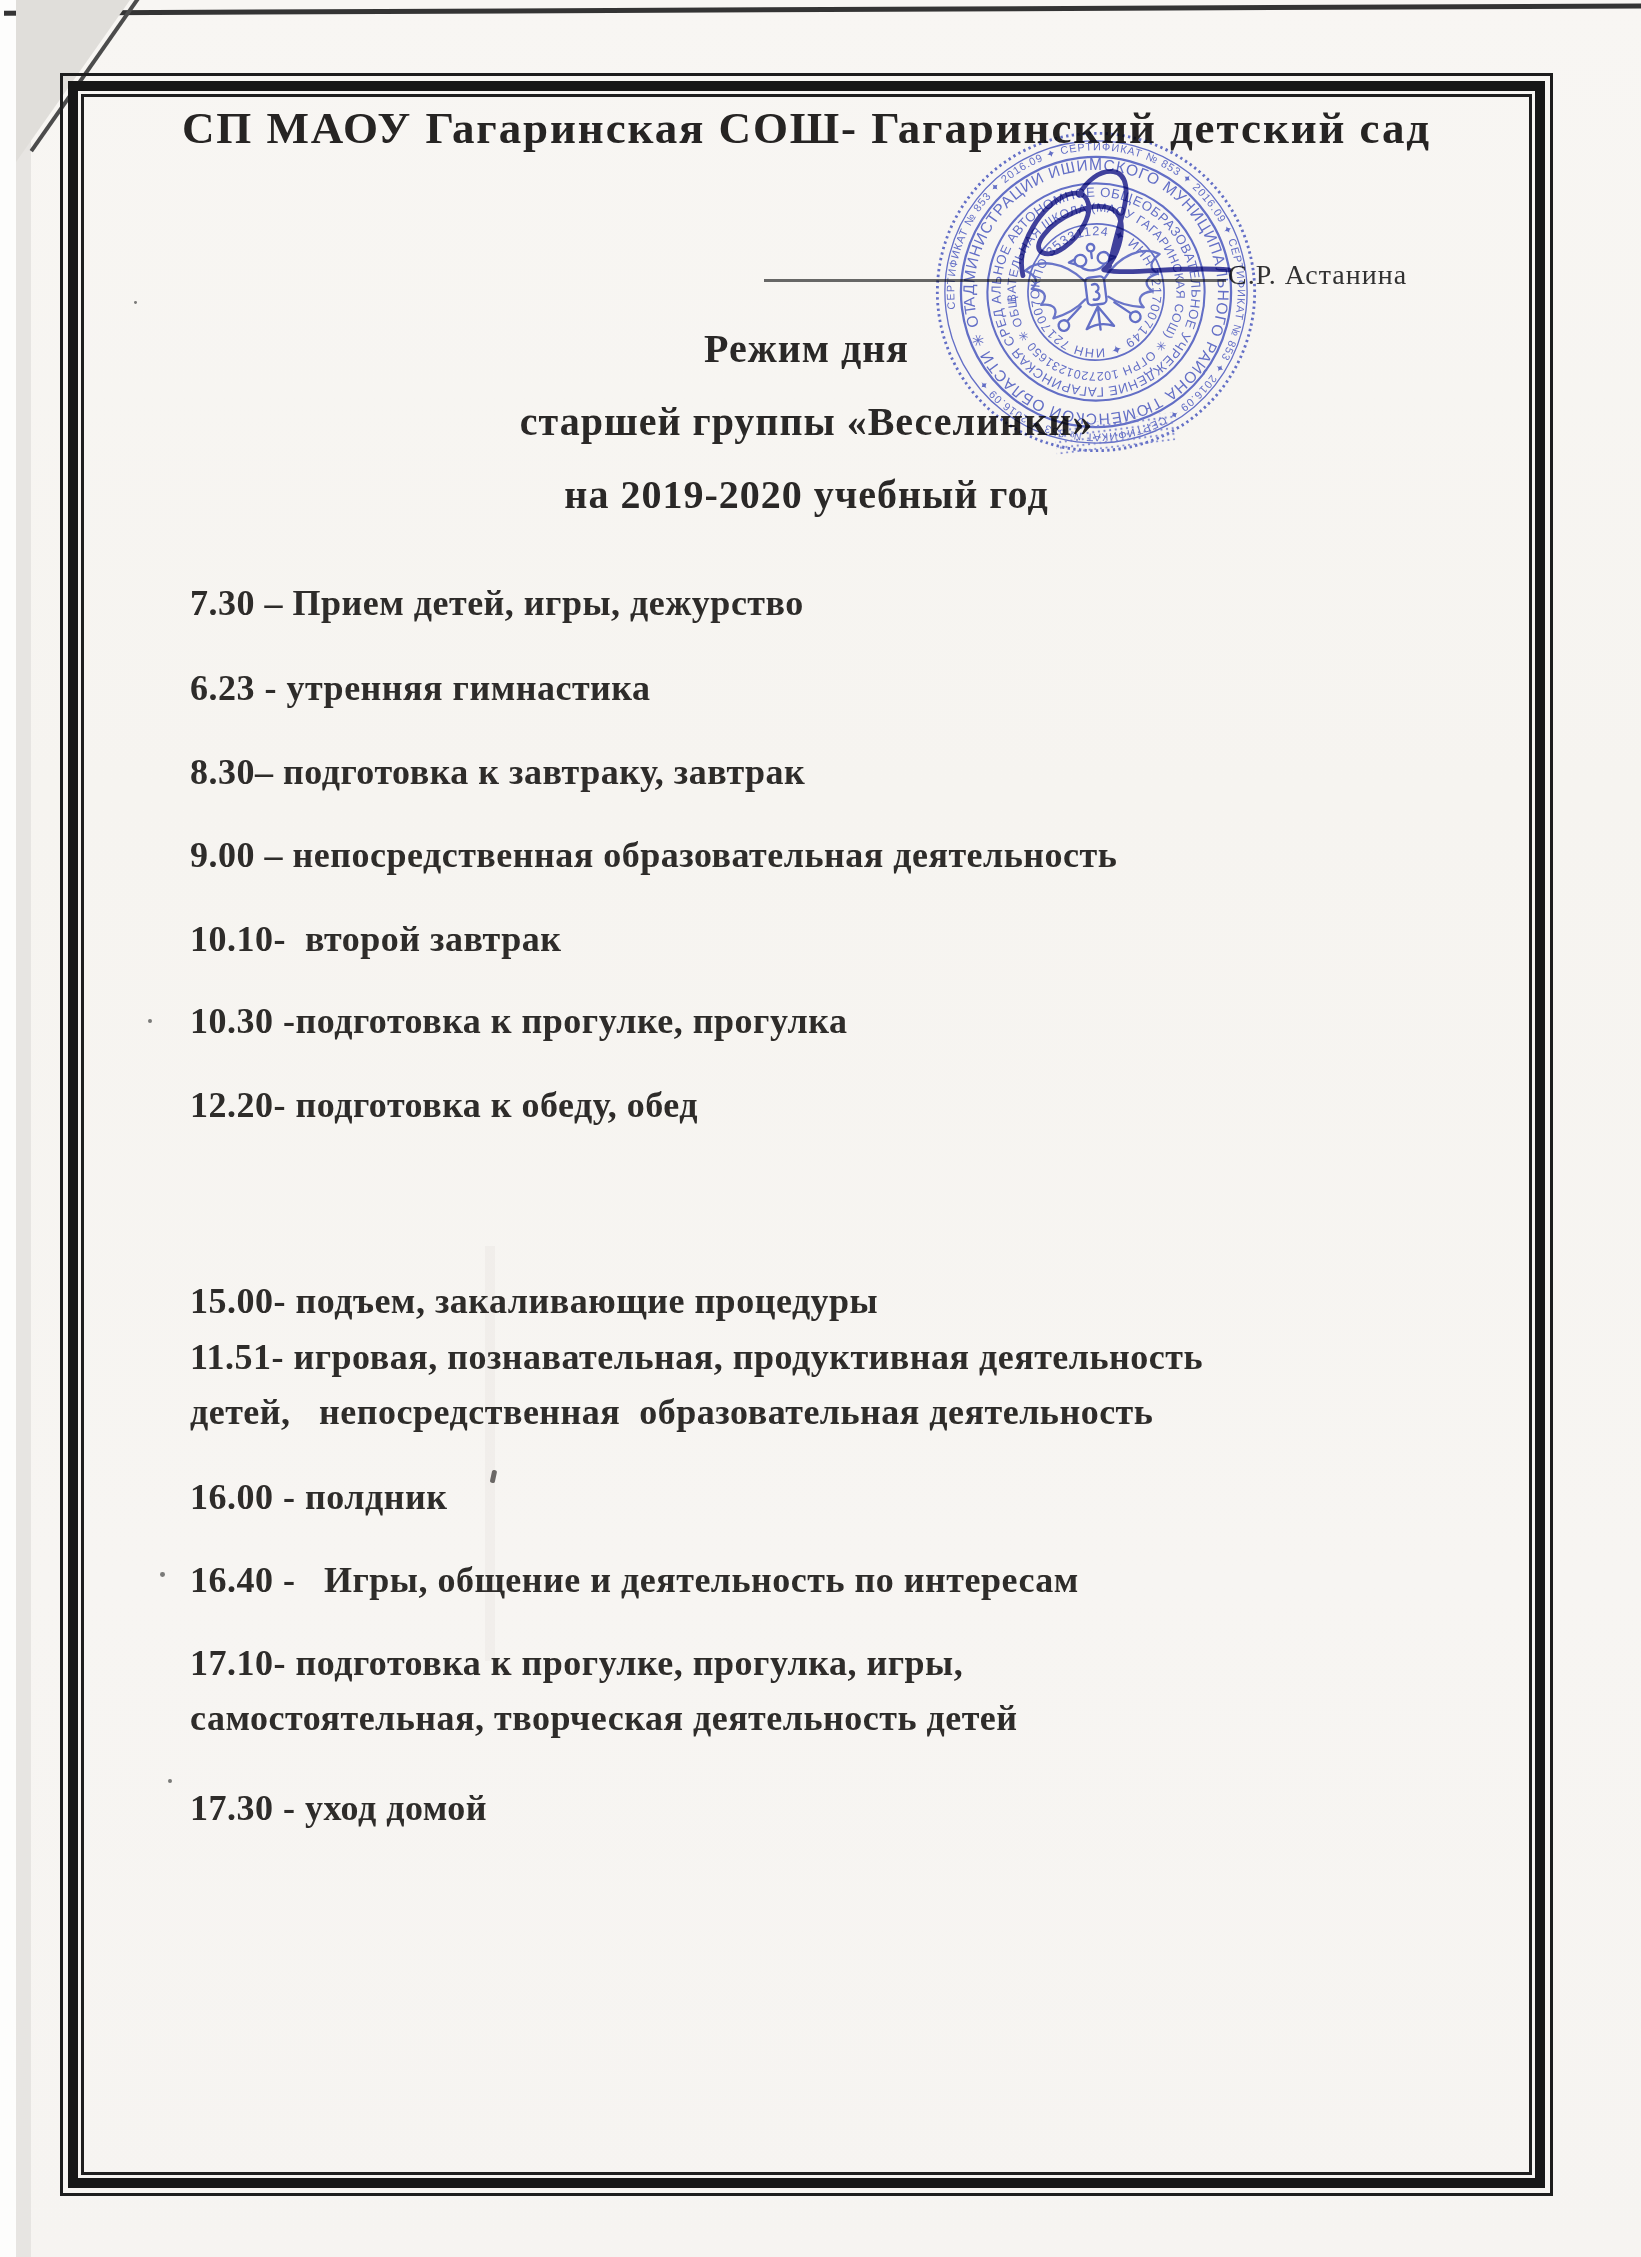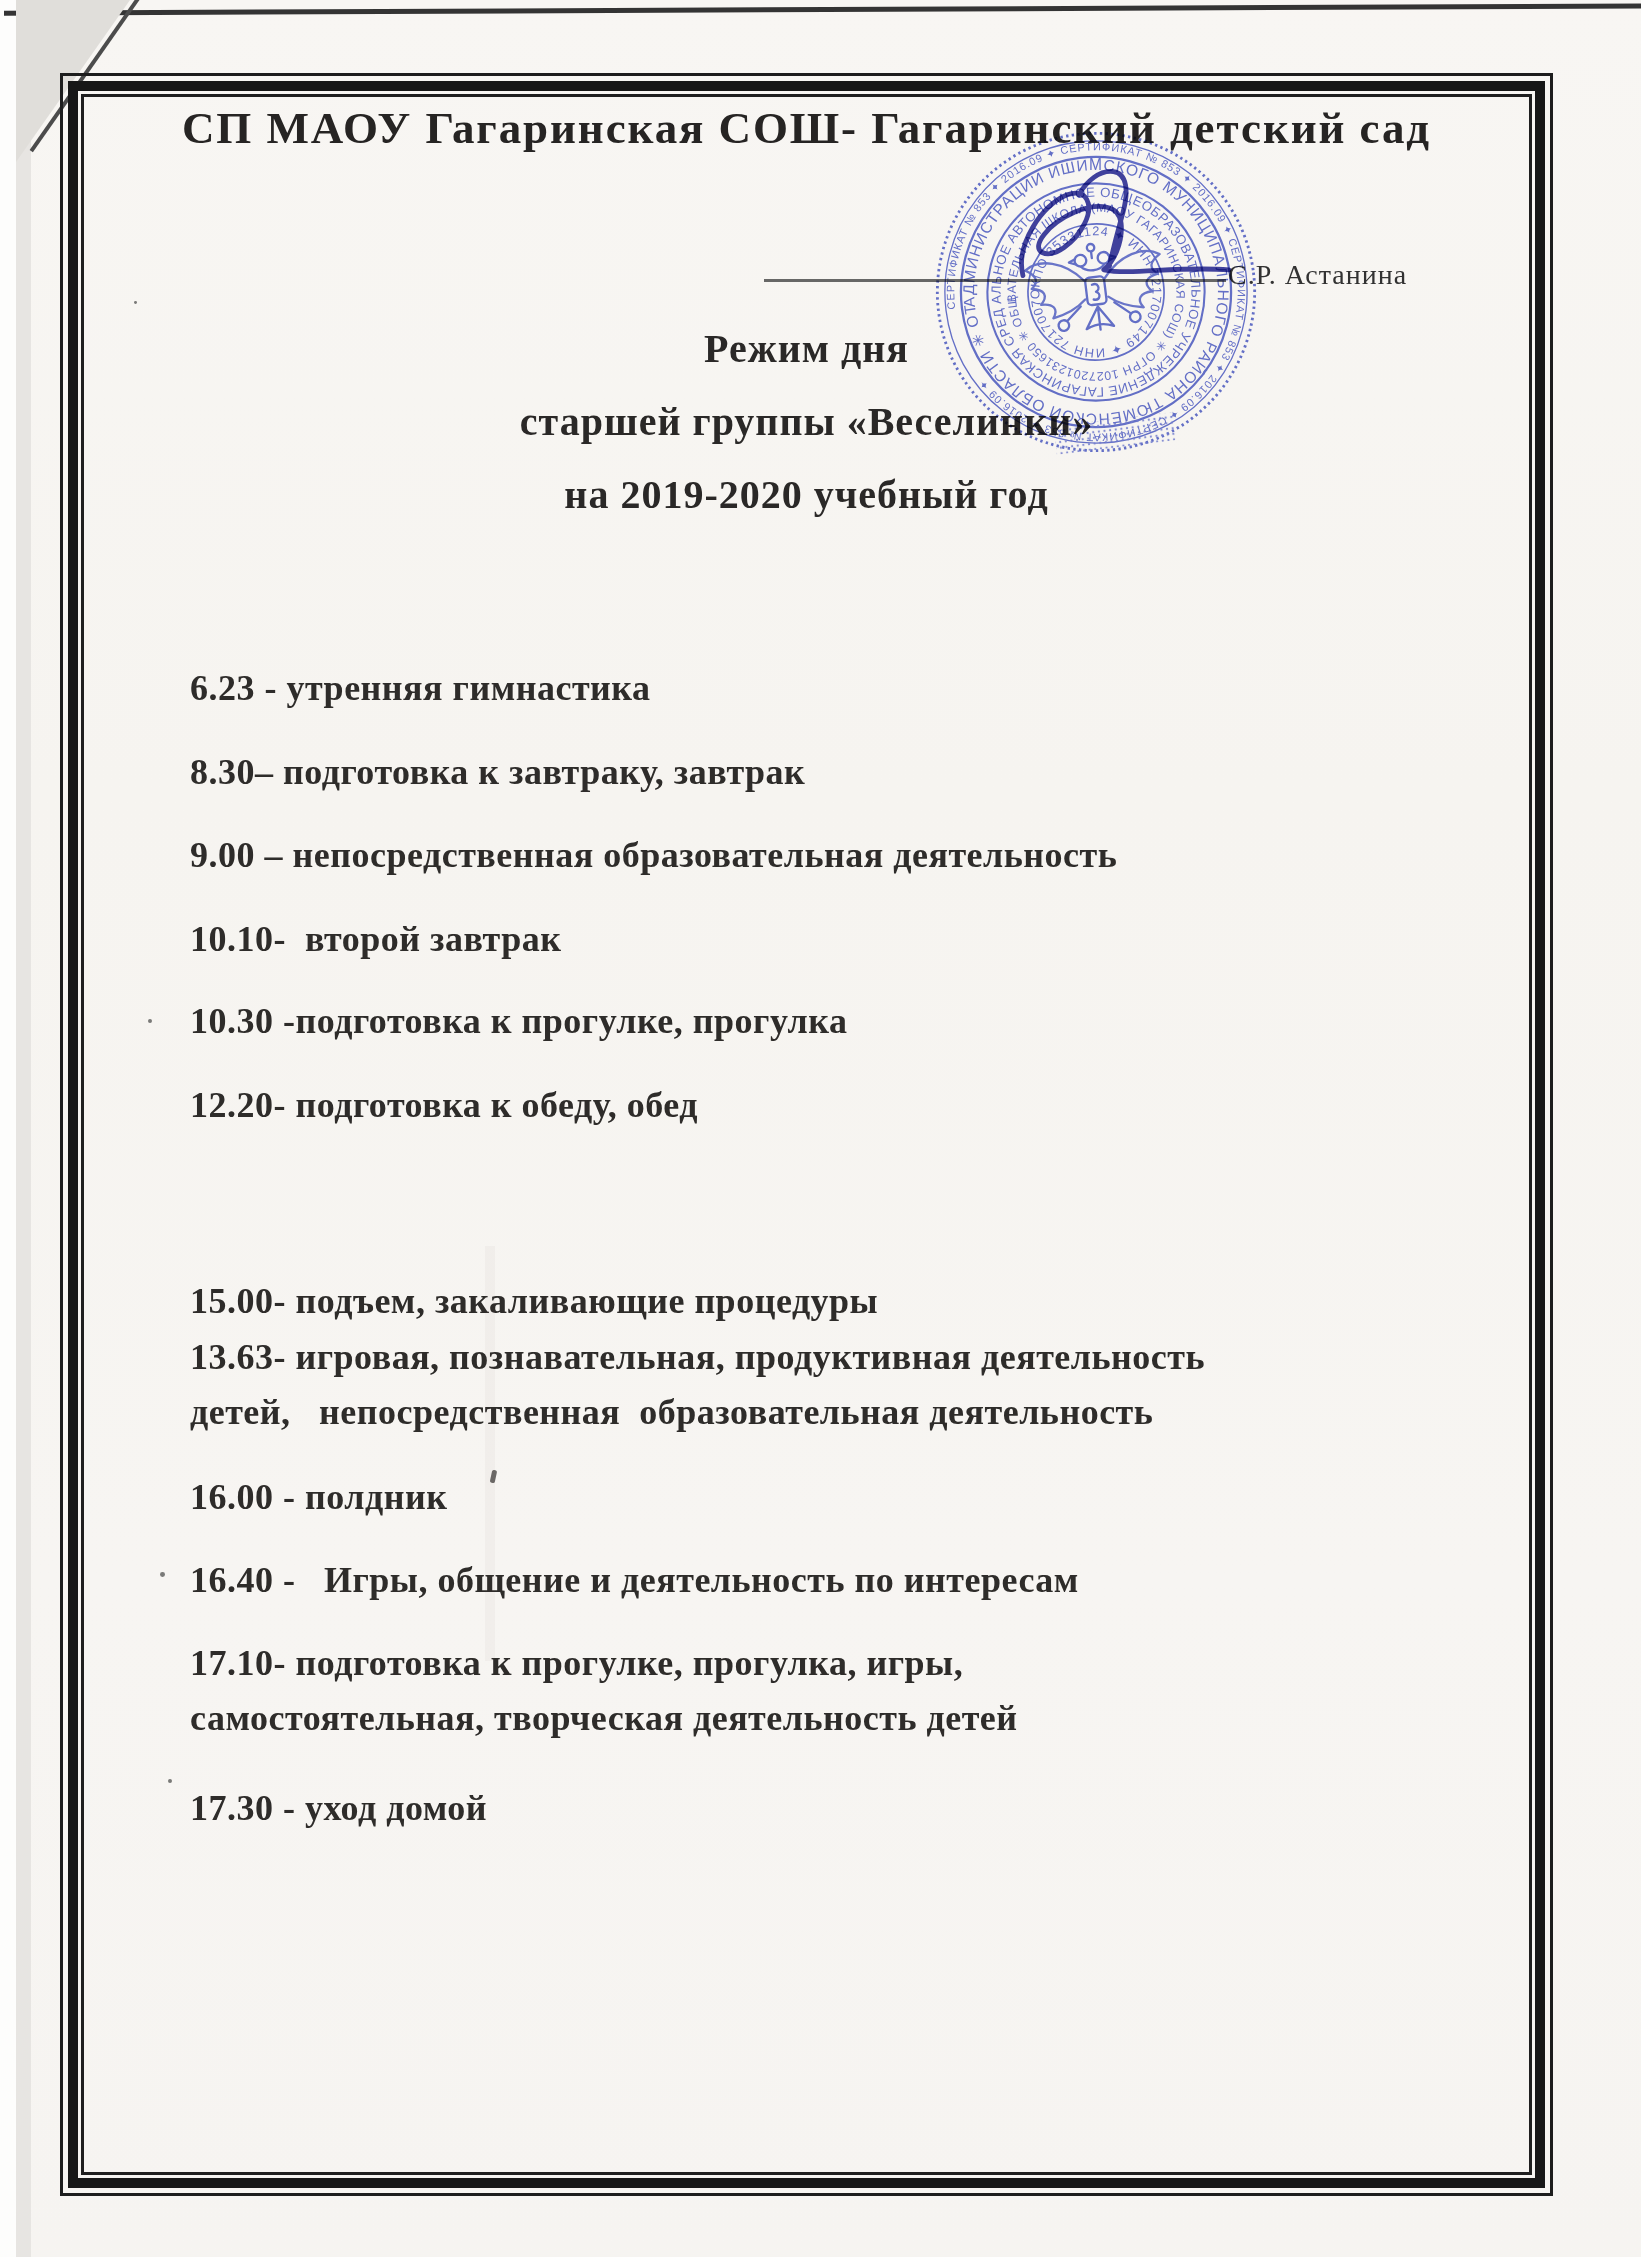--- a/index.html
+++ b/index.html
@@ -65,28 +65,29 @@
 
   <div class="title">СП МАОУ Гагаринская СОШ- Гагаринский детский сад</div>
 
   <div class="sig-line"></div>
   <div class="signer">С.Р. Астанина</div>
 
   <div class="heading h1">Режим дня</div>
   <div class="heading h2">старшей группы «Веселинки»</div>
   <div class="heading h3">на 2019-2020 учебный год</div>
 
+  <div class="item" style="top:576px">7.30 – Прием детей, игры, дежурство</div>
   <div class="item" style="top:661px">6.23 - утренняя гимнастика</div>
   <div class="item" style="top:745px">8.30– подготовка к завтраку, завтрак</div>
   <div class="item" style="top:828px">9.00 – непосредственная образовательная деятельность</div>
   <div class="item" style="top:912px">10.10-  второй завтрак</div>
   <div class="item" style="top:994px">10.30 -подготовка к прогулке, прогулка</div>
   <div class="item" style="top:1078px">12.20- подготовка к обеду, обед</div>
   <div class="item" style="top:1274px">15.00- подъем, закаливающие процедуры</div>
-  <div class="item" style="top:1330px">13.63- игровая, познавательная, продуктивная деятельность
+  <div class="item" style="top:1330px">11.51- игровая, познавательная, продуктивная деятельность
 детей,   непосредственная  образовательная деятельность</div>
   <div class="item" style="top:1470px">16.00 - полдник</div>
   <div class="item" style="top:1553px">16.40 -   Игры, общение и деятельность по интересам</div>
   <div class="item" style="top:1636px">17.10- подготовка к прогулке, прогулка, игры,
 самостоятельная, творческая деятельность детей</div>
   <div class="item" style="top:1781px">17.30 - уход домой</div>
 
   <div class="speck" style="left:132px;top:1019px;width:3.9px;height:3.9px;"></div>
   <div class="speck" style="left:144px;top:1572px;width:4.8px;height:4.8px;"></div>
   <div class="speck" style="left:118px;top:301px;width:2.9px;height:2.9px;"></div>

